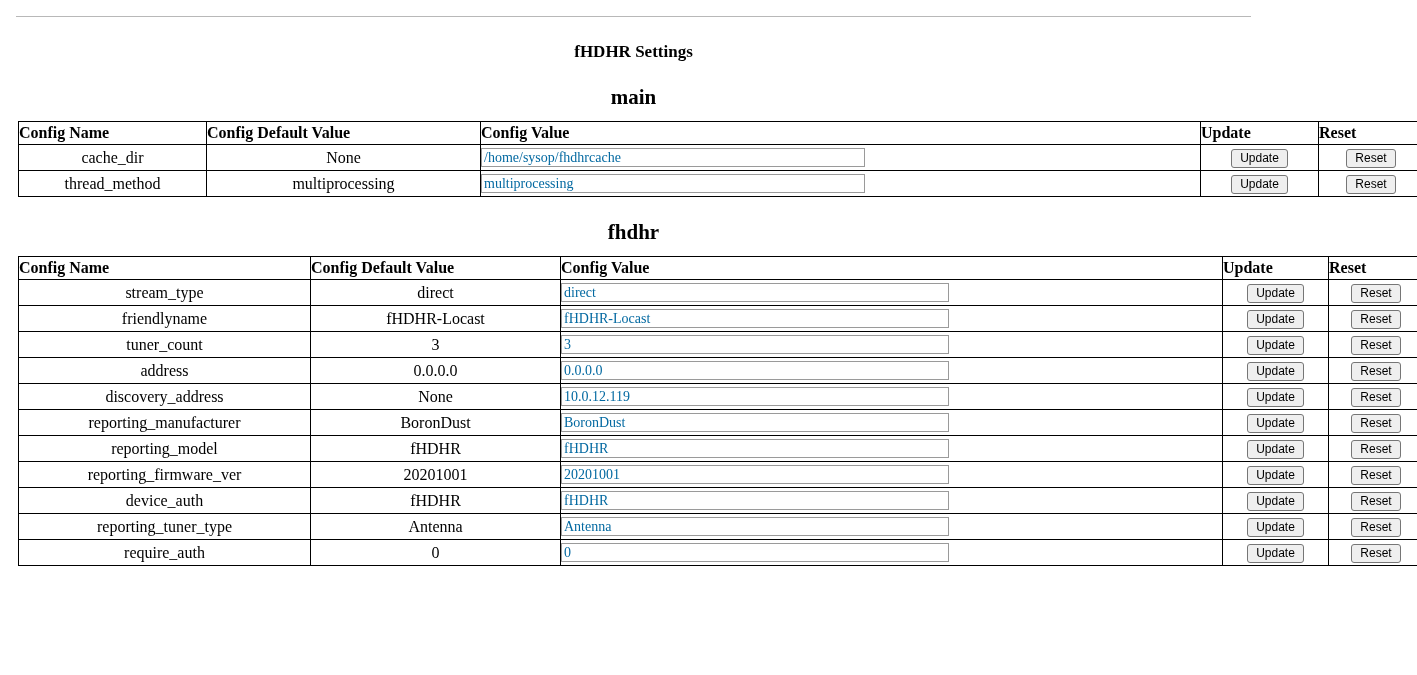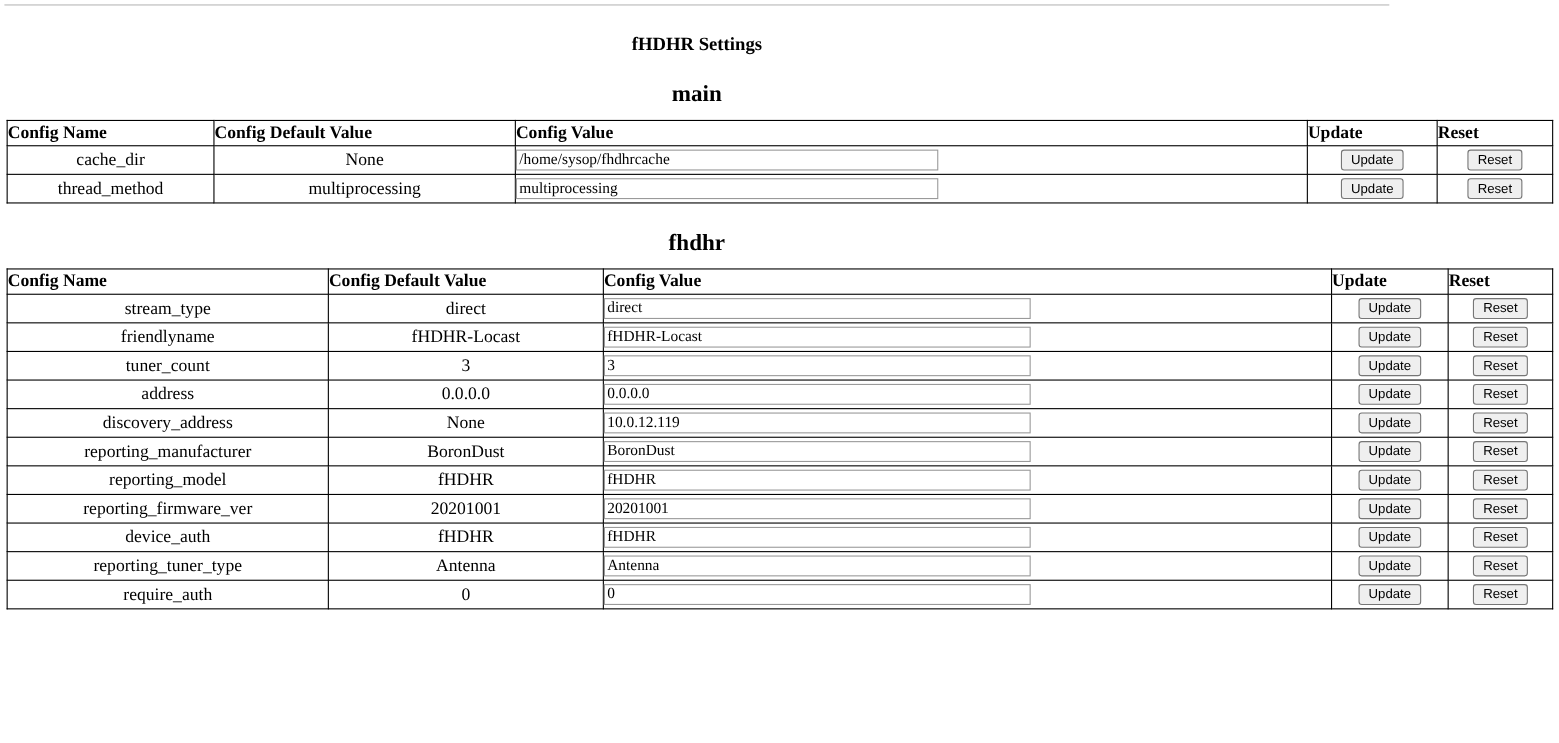--- a/index.html
+++ b/index.html
@@ -11,21 +11,21 @@
     width: 1417px;
     min-height: 675px;
     font-family: "Liberation Serif", serif;
     font-size: 16px;
     color: #000000;
     overflow: hidden;
   }
   .page {
     width: 1267px;
     box-sizing: border-box;
-    padding: 4px;
+    padding: 16px;
   }
   .top-rule {
     height: 3px;
     border-top: 1px solid #b8b8b8;
     background: #ffffff;
   }
   h1.title, h2.subtitle, h3.section {
     text-align: center;
     font-weight: bold;
     margin: 0;
@@ -83,21 +83,21 @@
   }
   input.value-input {
     box-sizing: border-box;
     width: 100%;
     height: 19px;
     font-family: "Liberation Serif", serif;
     font-size: 14px;
     padding: 0 2px;
     border: 1px solid #9a9a9a;
     background: #ffffff;
-    color: #000000;
+    color: #0369a1;
     outline: none;
   }
   button.act-btn {
     font-family: "Liberation Sans", sans-serif;
     font-size: 12px;
     line-height: 12px;
     padding: 2px 8px 3px 8px;
     border: 1px solid #767676;
     border-radius: 3px;
     background: #efefef;

